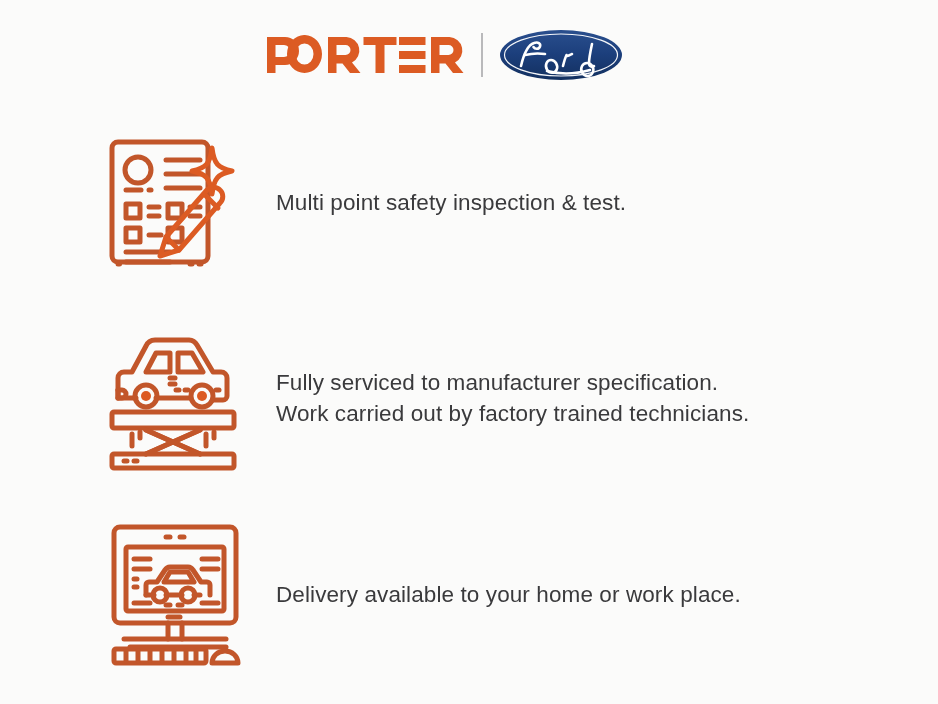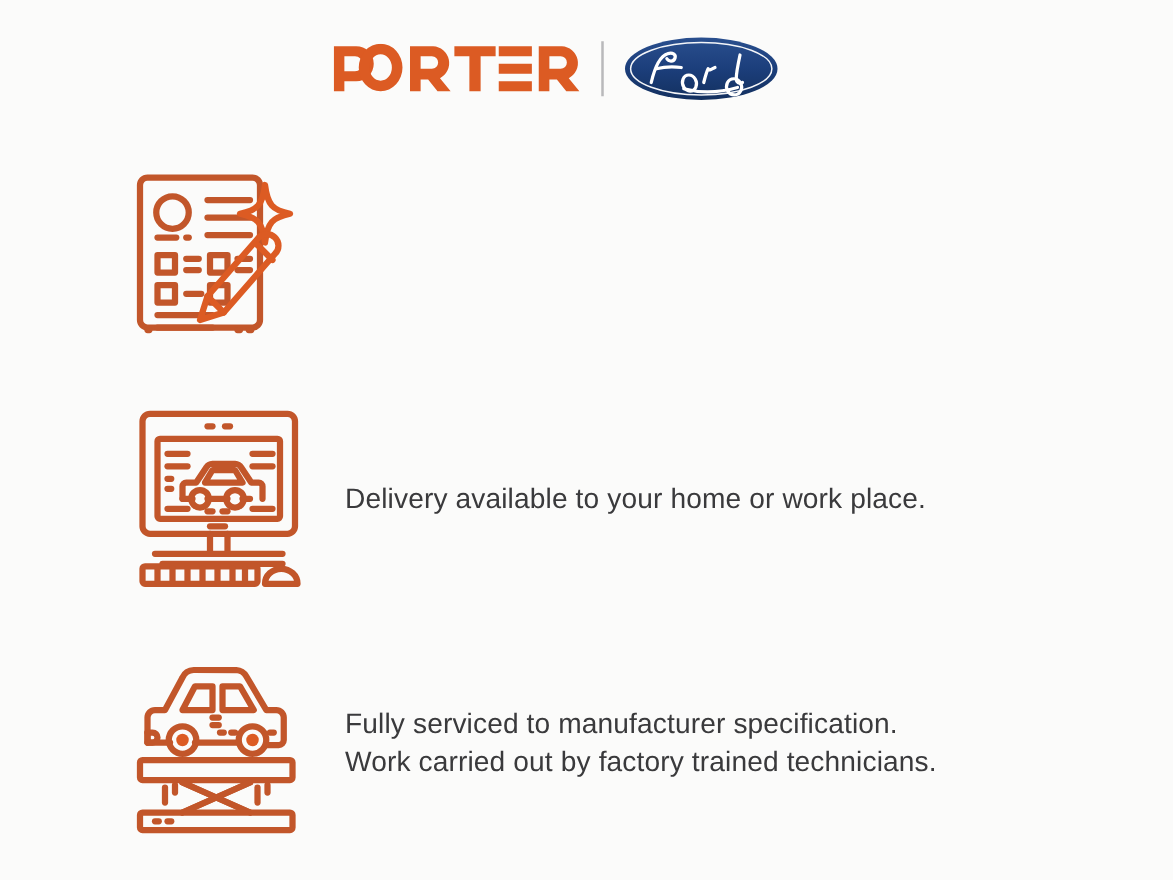--- a/index.html
+++ b/index.html
@@ -187,20 +187,71 @@
 
         <path d="M104 16 C106 32 110 36 124 39 C110 42 106 46 104 62 C102 46 98 42 84 39 C98 36 102 32 104 16 Z" fill="none" stroke="#DC5B23" stroke-width="5" stroke-linejoin="round"></path>
 
         <g fill="none" stroke="#DC5B23" stroke-width="5" stroke-linecap="round" stroke-linejoin="round">
           <path d="M112 58 a9 9 0 0 0 -13 0 L58 105 l-6 19 l19 -6 l41 -47 a9 9 0 0 0 0 -13 Z"></path>
           <path d="M98 64 L110 76"></path>
           <path d="M58 105 L71 118"></path>
         </g>
       </svg>
     </div>
+    <div class="feature-text">
+      <span class="line">Multi point safety inspection &amp; test.</span>
+    </div>
+  </div>
+
+  <div class="feature-row">
+    <div class="feature-icon">
+      <svg class="icon-art" width="130" height="140" viewBox="0 0 130 140">
+        <g fill="none" stroke="#C2562A" stroke-width="5" stroke-linecap="round" stroke-linejoin="round">
+
+          <path d="M10 62 v-12 a6 6 0 0 1 6 -6 h8 l14 -26 a10 10 0 0 1 9 -6 h34 a10 10 0 0 1 8 5 l16 27 h8 a6 6 0 0 1 6 6 v18 a4 4 0 0 1 -4 4 h-10"></path>
+          <path d="M10 62 h4 a4 4 0 0 1 0 8 h-4 Z"></path>
+          <path d="M10 70 v-8"></path>
+          <path d="M28 70 h-18"></path>
+          <path d="M48 70 h34"></path>
+
+          <path d="M38 44 l10 -19 h14 v19 Z"></path>
+          <path d="M70 25 h14 l11 19 h-25 Z"></path>
+
+          <path d="M62 50 h5"></path>
+          <path d="M62 56 h5"></path>
+          <path d="M68 62 h3"></path>
+          <path d="M77 62 h3"></path>
+          <path d="M108 62 h3"></path>
+
+          <circle cx="38" cy="68" r="11"></circle>
+          <circle cx="38" cy="68" r="5" fill="#DC5B23" stroke="none"></circle>
+          <circle cx="94" cy="68" r="11"></circle>
+          <circle cx="94" cy="68" r="5" fill="#DC5B23" stroke="none"></circle>
+
+          <rect x="4" y="84" width="122" height="16" rx="2"></rect>
+
+          <path d="M38 102 L92 126"></path>
+          <path d="M92 102 L38 126"></path>
+          <path d="M38 102 L92 126 M92 102 L38 126"></path>
+
+          <path d="M24 106 v12"></path>
+          <path d="M32 104 v6"></path>
+          <path d="M98 106 v12"></path>
+          <path d="M106 104 v6"></path>
+
+          <rect x="4" y="126" width="122" height="14" rx="2"></rect>
+          <path d="M16 133 h3"></path>
+          <path d="M26 133 h3"></path>
+        </g>
+      </svg>
+    </div>
+    <div class="feature-text">
+      <span class="line">Fully serviced to manufacturer specification.</span>
+      <span class="line">Work carried out by factory trained technicians.</span>
+    </div>
   </div>
 
   <div class="feature-row">
     <div class="feature-icon">
       <svg class="icon-art" width="134" height="146" viewBox="0 0 134 146">
         <g fill="none" stroke="#C2562A" stroke-width="5" stroke-linecap="round" stroke-linejoin="round">
 
           <rect x="6" y="6" width="122" height="96" rx="6"></rect>
 
           <rect x="18" y="26" width="98" height="64" rx="2"></rect>
@@ -248,61 +299,13 @@
 
           <path d="M104 142 a13 12 0 0 1 26 0 Z"></path>
         </g>
       </svg>
     </div>
     <div class="feature-text">
       <span class="line">Delivery available to your home or work place.</span>
     </div>
   </div>
 
-  <div class="feature-row">
-    <div class="feature-icon">
-      <svg class="icon-art" width="130" height="140" viewBox="0 0 130 140">
-        <g fill="none" stroke="#C2562A" stroke-width="5" stroke-linecap="round" stroke-linejoin="round">
-
-          <path d="M10 62 v-12 a6 6 0 0 1 6 -6 h8 l14 -26 a10 10 0 0 1 9 -6 h34 a10 10 0 0 1 8 5 l16 27 h8 a6 6 0 0 1 6 6 v18 a4 4 0 0 1 -4 4 h-10"></path>
-          <path d="M10 62 h4 a4 4 0 0 1 0 8 h-4 Z"></path>
-          <path d="M10 70 v-8"></path>
-          <path d="M28 70 h-18"></path>
-          <path d="M48 70 h34"></path>
-
-          <path d="M38 44 l10 -19 h14 v19 Z"></path>
-          <path d="M70 25 h14 l11 19 h-25 Z"></path>
-
-          <path d="M62 50 h5"></path>
-          <path d="M62 56 h5"></path>
-          <path d="M68 62 h3"></path>
-          <path d="M77 62 h3"></path>
-          <path d="M108 62 h3"></path>
-
-          <circle cx="38" cy="68" r="11"></circle>
-          <circle cx="38" cy="68" r="5" fill="#DC5B23" stroke="none"></circle>
-          <circle cx="94" cy="68" r="11"></circle>
-          <circle cx="94" cy="68" r="5" fill="#DC5B23" stroke="none"></circle>
-
-          <rect x="4" y="84" width="122" height="16" rx="2"></rect>
-
-          <path d="M38 102 L92 126"></path>
-          <path d="M92 102 L38 126"></path>
-          <path d="M38 102 L92 126 M92 102 L38 126"></path>
-
-          <path d="M24 106 v12"></path>
-          <path d="M32 104 v6"></path>
-          <path d="M98 106 v12"></path>
-          <path d="M106 104 v6"></path>
-
-          <rect x="4" y="126" width="122" height="14" rx="2"></rect>
-          <path d="M16 133 h3"></path>
-          <path d="M26 133 h3"></path>
-        </g>
-      </svg>
-    </div>
-    <div class="feature-text">
-      <span class="line">Fully serviced to manufacturer specification.</span>
-      <span class="line">Work carried out by factory trained technicians.</span>
-    </div>
-  </div>
-
 </div>
 
 </body></html>

